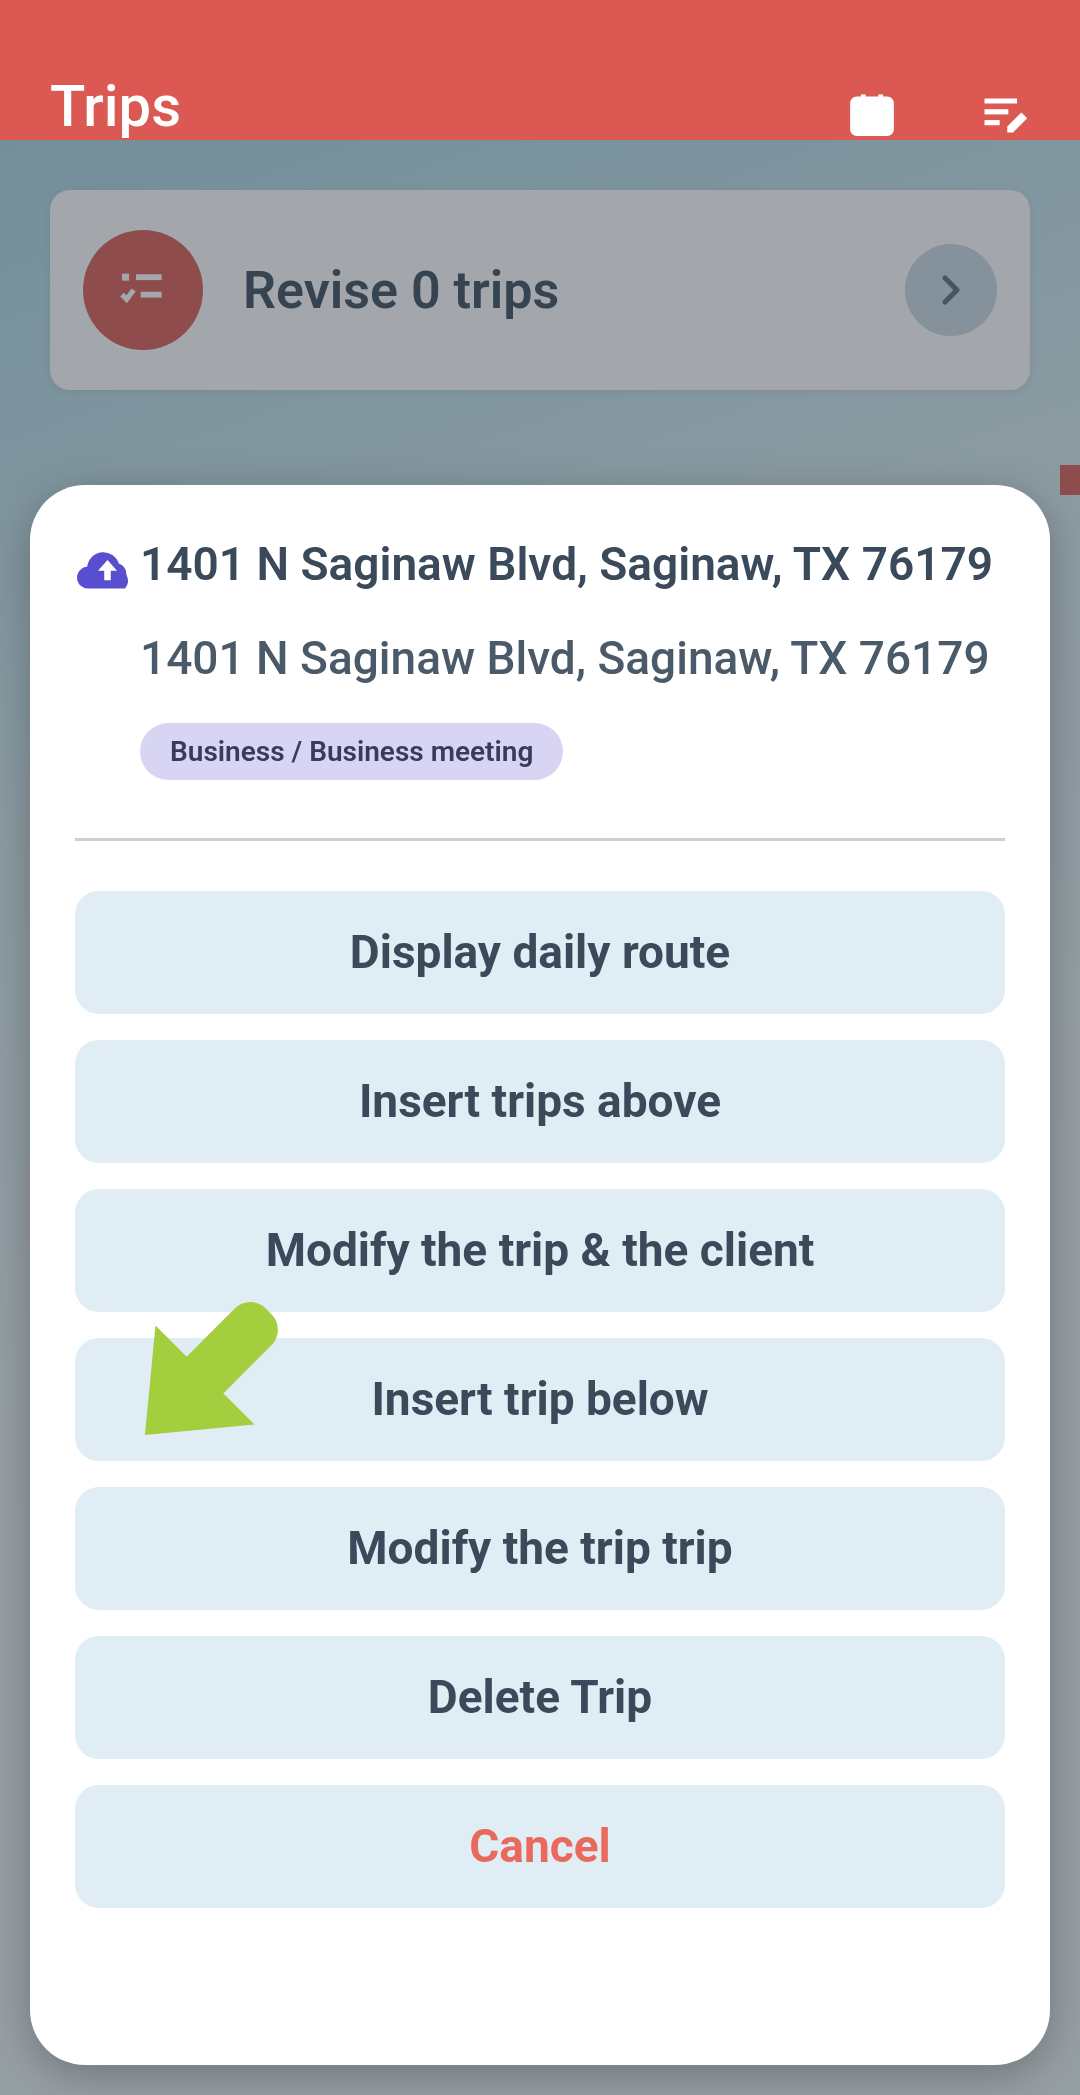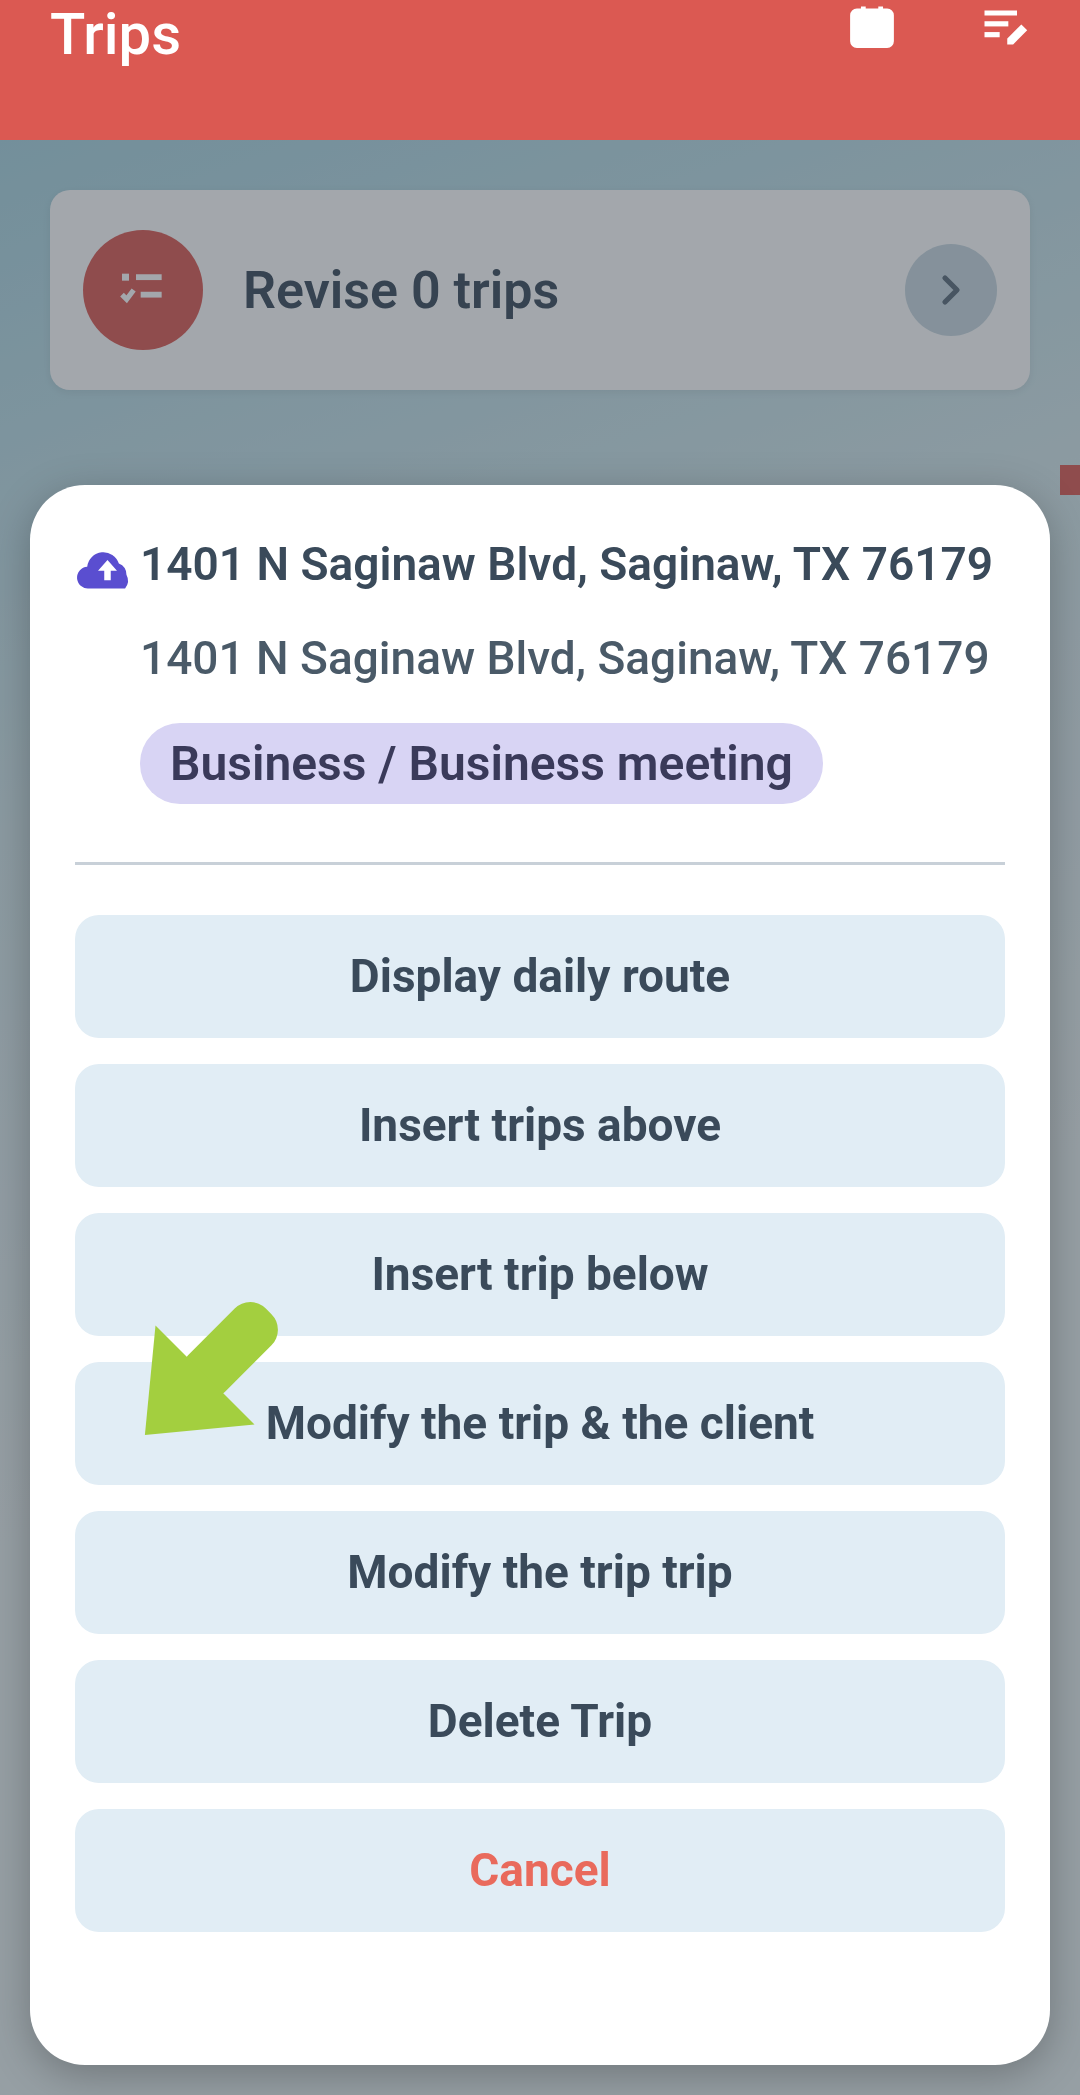--- a/index.html
+++ b/index.html
@@ -4,21 +4,21 @@
 <style>
   * { box-sizing: border-box; margin: 0; padding: 0; }
   html, body { width: 1080px; height: 2095px; font-family: -apple-system, BlinkMacSystemFont, "Segoe UI", Roboto, sans-serif; overflow: hidden; }
   body { position: relative; background: #e8eef0; }
 
   .header {
     width: 100%;
     height: 140px;
     background: #db5952;
     display: flex;
-    align-items: flex-start;
+    align-items: flex-end;
     padding: 0 50px;
   }
   .header-title { color: #fff; font-size: 58px; font-weight: 500; flex: 1; }
   .header-icons { display: flex; gap: 80px; }
   .header-icon { width: 52px; height: 52px; display: flex; align-items: center; justify-content: center; }
   .header-icon svg { width: 52px; height: 52px; stroke: #fff; fill: #fff; }
 
   .bg-area {
     position: relative;
     width: 100%;
@@ -84,21 +84,21 @@
   .sheet-header { display: flex; }
   .cloud-icon { width: 65px; height: 55px; flex-shrink: 0; margin-top: 6px; }
   .sheet-addresses { flex: 1; }
   .addr { font-size: 46px; font-weight: 600; color: #3a4a5a; line-height: 1.3; }
   .addr + .addr { margin-top: 34px; font-weight: 500; color: #4a5a68; }
   .tag {
     display: inline-block;
     margin-top: 34px;
     background: #d8d4f4;
     color: #3a3a5a;
-    font-size: 48px;
+    font-size: 28px;
     font-weight: 600;
     padding: 12px 30px;
     border-radius: 40px;
   }
 
   .divider { height: 3px; background: #c8d0d8; margin: 58px 0 50px 0; }
 
   .actions { display: flex; flex-direction: column; gap: 26px; }
   .action-btn {
     width: 100%;
@@ -183,22 +183,22 @@
         <div class="addr">1401 N Saginaw Blvd, Saginaw, TX 76179</div>
         <div class="tag">Business / Business meeting</div>
       </div>
     </div>
 
     <div class="divider"></div>
 
     <div class="actions">
       <button class="action-btn">Display daily route</button>
       <button class="action-btn">Insert trips above</button>
+      <button class="action-btn">Modify the trip &amp; the client</button>
       <button class="action-btn">Insert trip below</button>
-      <button class="action-btn">Modify the trip &amp; the client</button>
       <button class="action-btn">Modify the trip trip</button>
       <button class="action-btn">Delete Trip</button>
       <button class="action-btn cancel">Cancel</button>
     </div>
   </div>
 
   <div class="arrow-overlay" style="left:105px; top:1135px;">
     <svg width="200" height="200" viewBox="0 0 200 200">
       <g transform="rotate(45 100 100)">
         <rect x="74" y="10" width="52" height="110" rx="22" fill="#a3cf3f"></rect>

